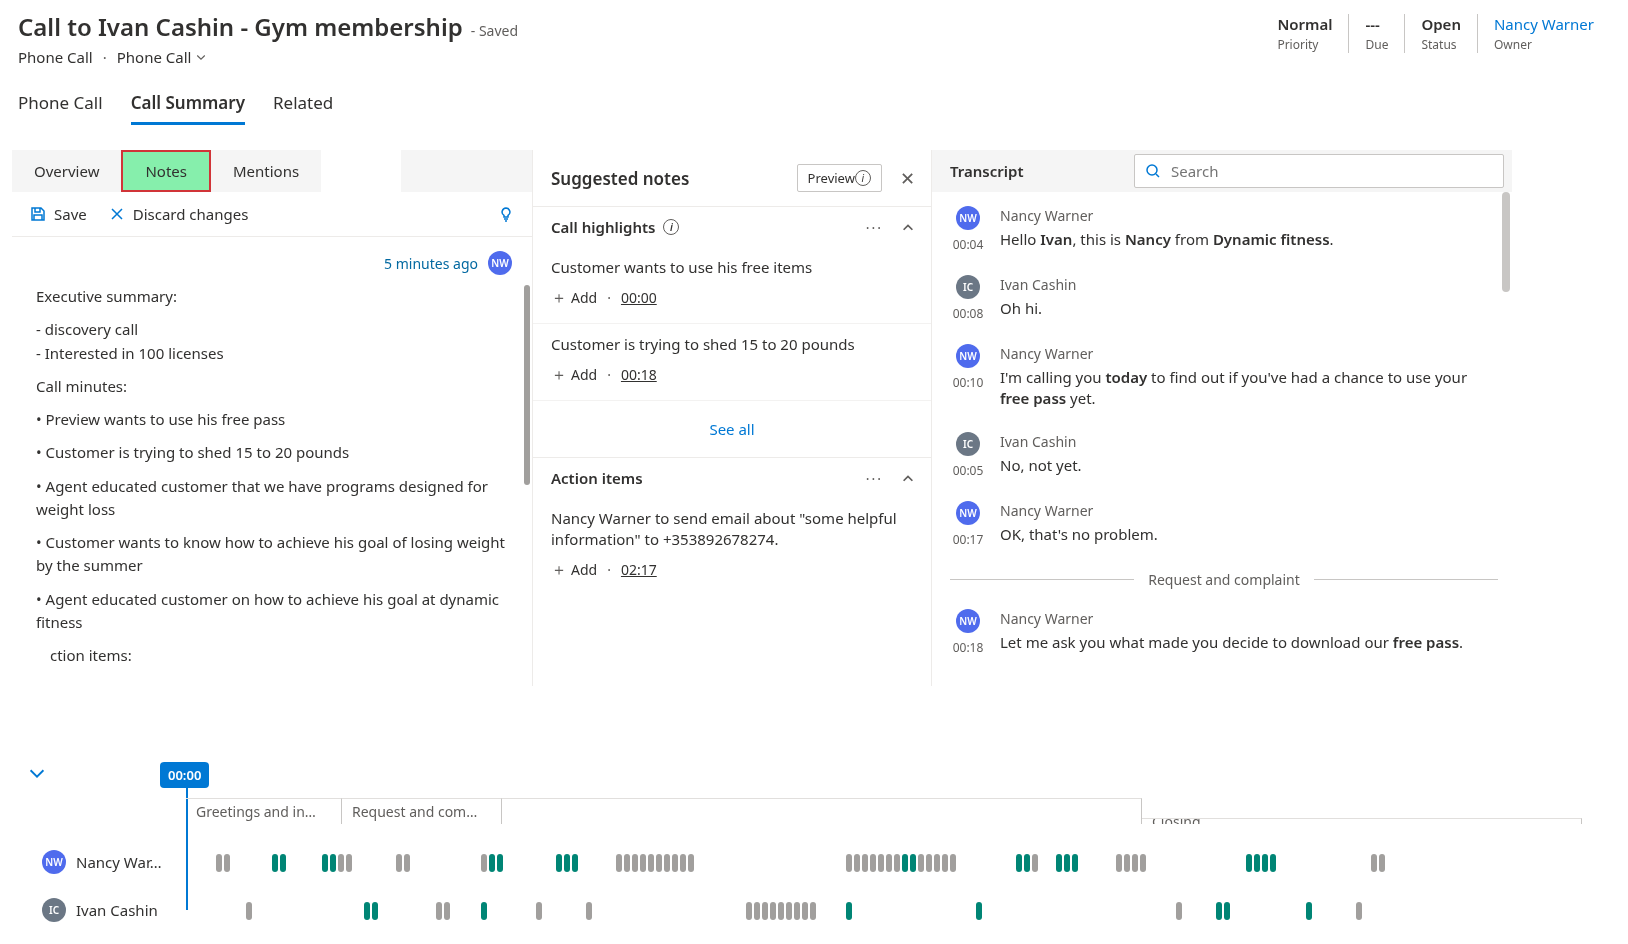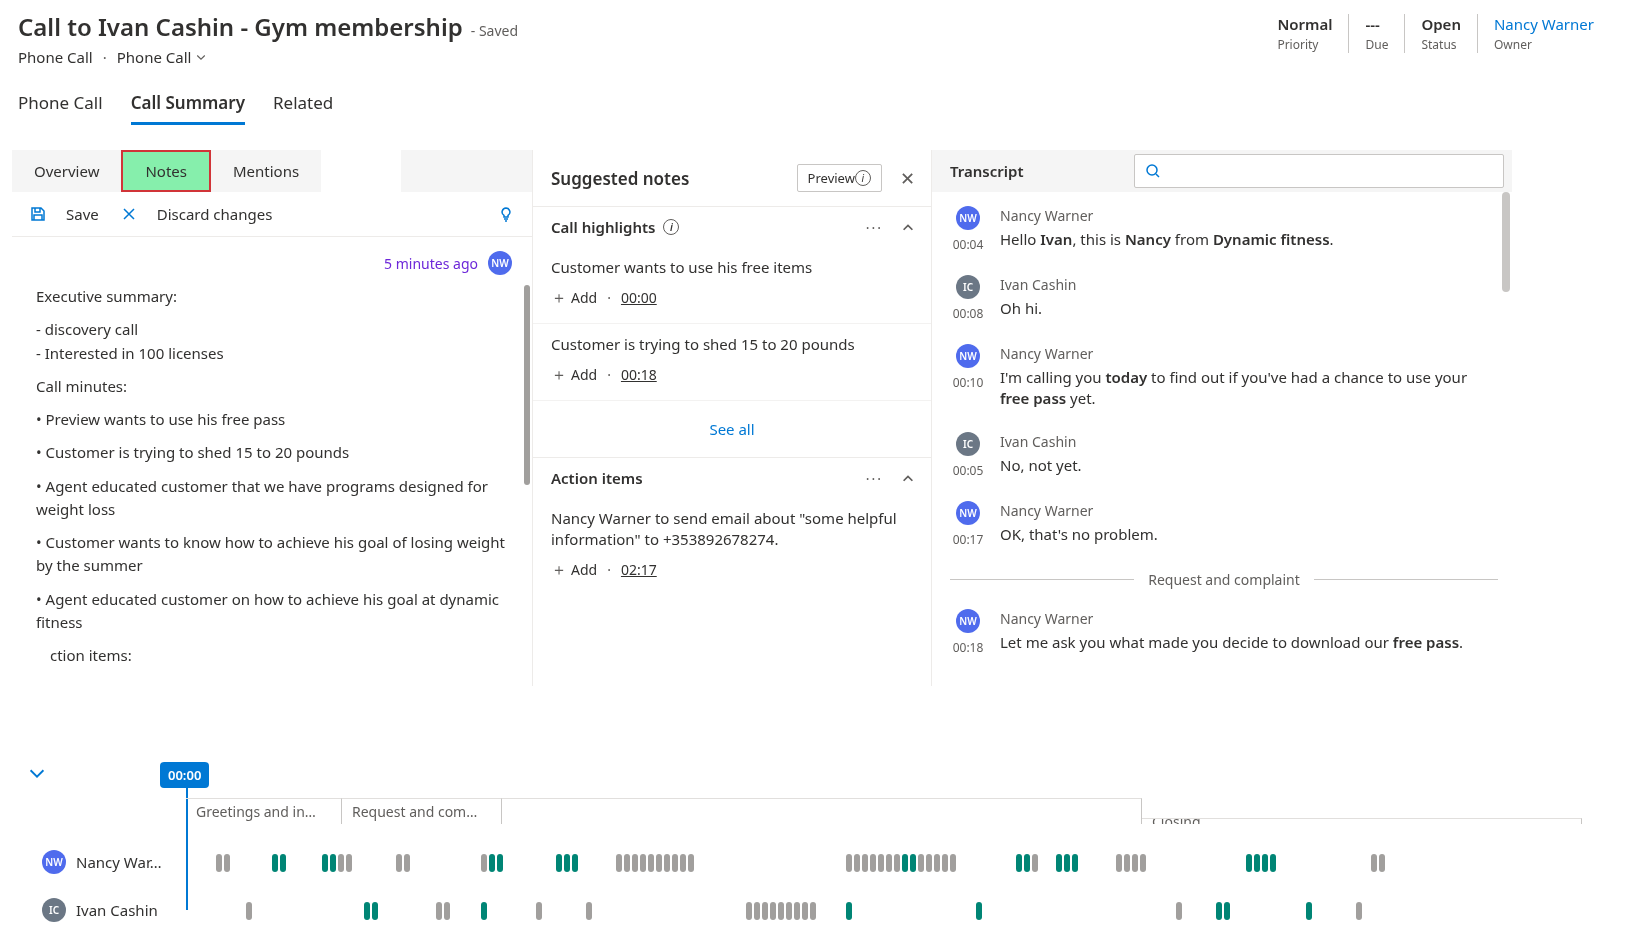--- a/index.html
+++ b/index.html
@@ -35,27 +35,27 @@
 .sub-tabs { display:flex; align-items:center; gap:0; height:42px; background:#f5f5f5; }
 .sub-tab { padding:0 22px; height:42px; display:flex; align-items:center; font-size:15px; color:#323130; cursor:pointer; }
 .sub-tab.active { background:#86efac; font-weight:400; }
 .sub-tab.highlight-red { border:2px solid #d13438; }
 .sub-tab.blank { width:80px; background:#fff; }
 
 
 .left-col { width:520px; display:flex; flex-direction:column; }
 .notes-toolbar { display:flex; align-items:center; justify-content:space-between; padding:12px 18px; background:#fff; border-bottom:1px solid #edebe9; }
 .nt-left { display:flex; gap:22px; }
-.nt-btn { display:flex; align-items:center; gap:20px; color:#323130; font-size:15px; cursor:pointer; }
+.nt-btn { display:flex; align-items:center; gap:8px; color:#323130; font-size:15px; cursor:pointer; }
 .ico { width:16px; height:16px; display:inline-flex; align-items:center; justify-content:center; }
 .ico svg { width:16px; height:16px; stroke:#0078d4; fill:none; stroke-width:1.5; }
 .bulb svg { stroke:#0078d4; }
 
 .notes-meta { display:flex; justify-content:flex-end; align-items:center; gap:10px; padding:14px 20px 10px; }
-.meta-time { font-size:14px; color:#6d28d9; }
+.meta-time { font-size:14px; color:#0369a1; }
 .avatar { width:24px; height:24px; border-radius:50%; background:#4f6bed; color:#fff; font-size:10px; font-weight:600; display:flex; align-items:center; justify-content:center; }
 .avatar.ic { background:#6b7785; }
 
 .notes-body { padding:0 24px 12px 24px; font-size:15px; line-height:1.55; color:#323130; overflow-y:auto; height:380px; position:relative; }
 .notes-body p { margin-bottom:10px; }
 .notes-scroll { position:absolute; right:2px; top:0; width:6px; height:200px; background:#a19f9d; border-radius:3px; }
 
 
 .mid-col { width:400px; border-left:1px solid #edebe9; border-right:1px solid #edebe9; background:#fff; display:flex; flex-direction:column; }
 .sn-header { display:flex; align-items:center; justify-content:space-between; padding:14px 16px 14px 18px; }
@@ -302,20 +302,21 @@
   </div>
 
   <div class="right-col">
     <div class="tr-header">
       <div class="tr-title">Transcript</div>
       <div class="tr-search">
         <svg width="16" height="16" viewBox="0 0 16 16">
             <circle cx="7" cy="7" r="5" stroke="#0078d4" fill="none" stroke-width="1.5"></circle>
             <path d="M11 11l3 3" stroke="#0078d4" stroke-width="1.5"></path>
           </svg>
+        <input placeholder="Search" style="">
       </div>
     </div>
     <div class="tr-body" id="tr-body">
       <div class="tr-scroll"></div>
     <div class="tr-row">
           <div class="tr-left">
             <div class="avatar nw">NW</div>
             <div class="tr-time">00:04</div>
           </div>
     <div class="tr-msg">

